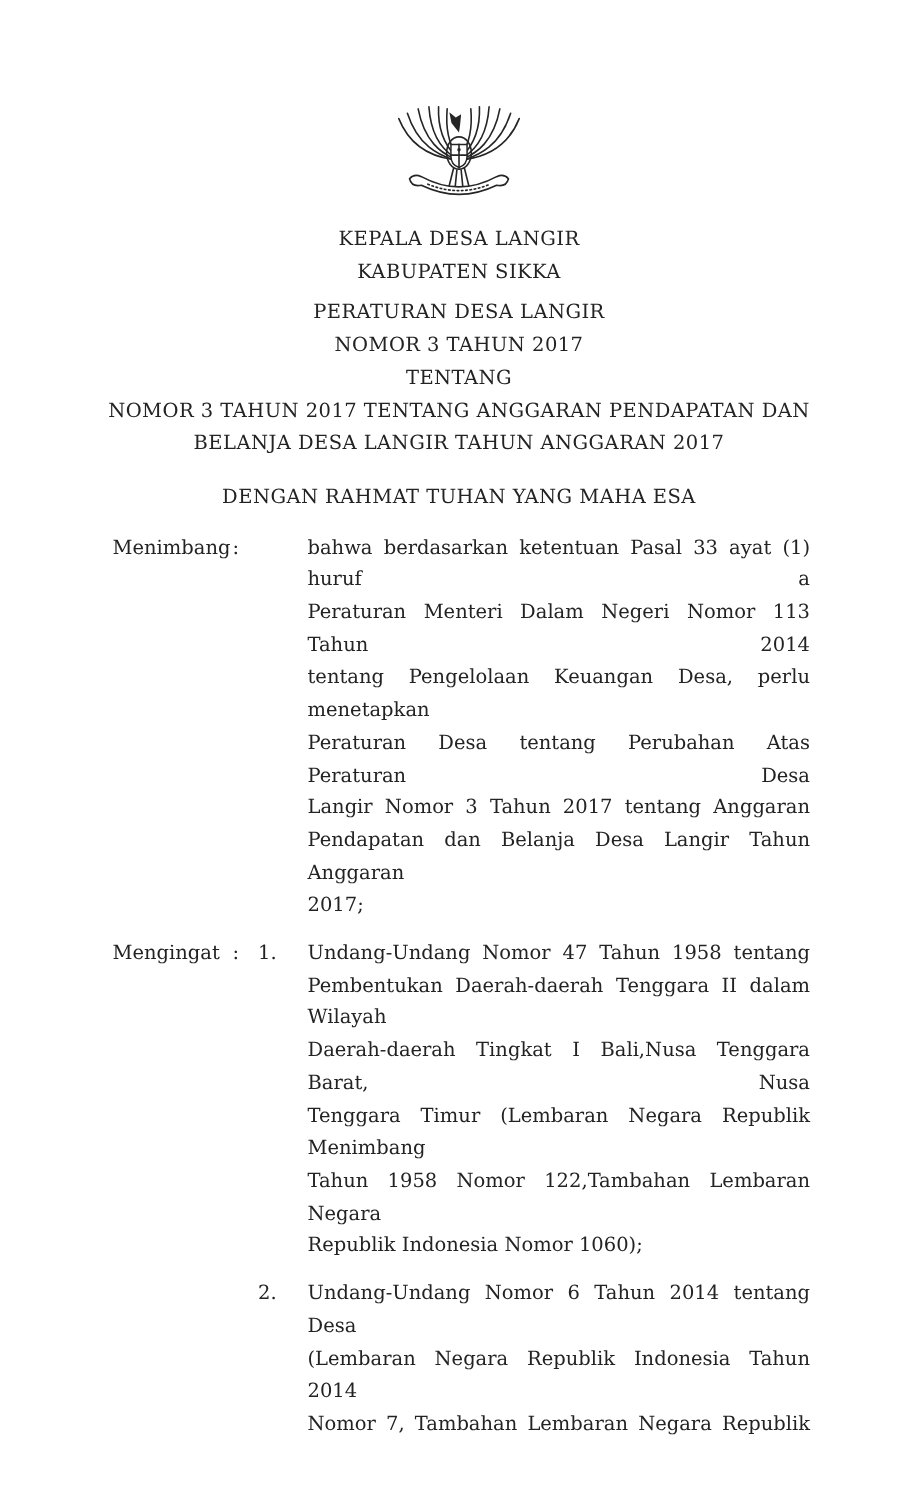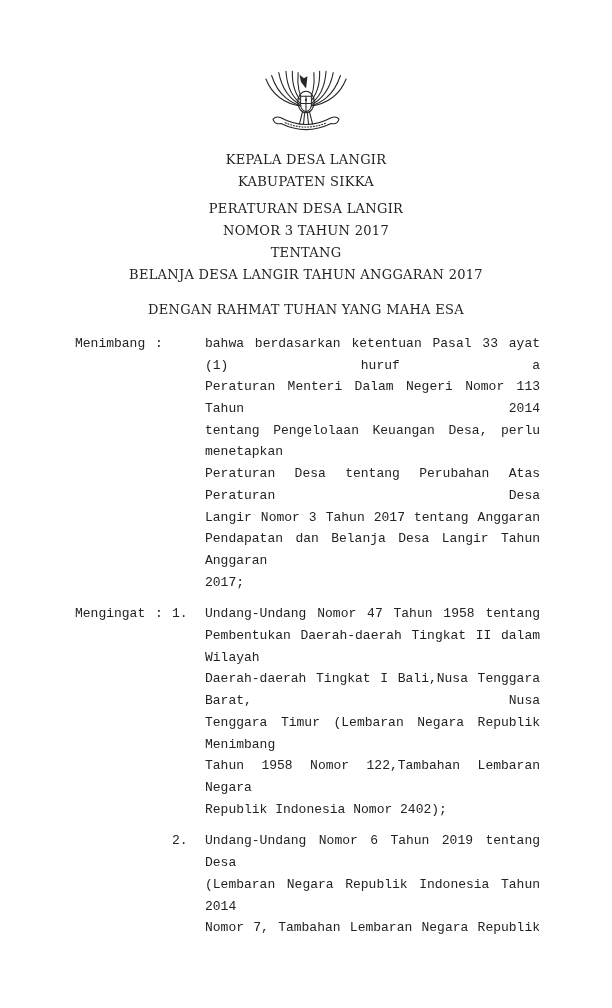--- a/index.html
+++ b/index.html
@@ -23,21 +23,20 @@
   .centered { text-align: center; letter-spacing: 0.3px; }
   .header-block { margin-top: 9px; }
   .title-block { margin-top: 6px; }
   .invocation { margin-top: 14px; }
   .salutation { margin-top: 15px; }
   .body-sections { margin-top: 12px; padding-left: 75px; padding-right: 72px; }
   .para-row {
     display: grid;
     grid-template-columns: 80px 17px 33px 335px;
     margin-bottom: 10px;
-    font-family: Liberation Mono, monospace;
   }
   .para-row:last-child { margin-bottom: 0; }
   .cell { white-space: nowrap; }
   .line { text-align: justify; text-align-last: justify; }
   .line.last { text-align: justify; text-align-last: left; }
   svg .stroke { stroke: #262626; fill: none; stroke-width: 1.5; stroke-linecap: round; }
 </style>
 </head>
 <body>
 
@@ -90,20 +89,21 @@
 
   <div class="header-block">
     <div class="centered">KEPALA DESA LANGIR</div>
     <div class="centered">KABUPATEN SIKKA</div>
   </div>
 
   <div class="title-block">
     <div class="centered">PERATURAN DESA LANGIR</div>
     <div class="centered">NOMOR 3 TAHUN 2017</div>
     <div class="centered">TENTANG</div>
+    <div class="centered">NOMOR 3 TAHUN 2017 TENTANG ANGGARAN PENDAPATAN DAN</div>
     <div class="centered">BELANJA DESA LANGIR TAHUN ANGGARAN 2017</div>
   </div>
 
   <div class="invocation centered">DENGAN RAHMAT TUHAN YANG MAHA ESA</div>
 
 
   <div class="body-sections" id="body-sections">
       <div class="para-row">
         <div class="cell">Menimbang</div>
         <div class="cell">:</div>
@@ -117,32 +117,32 @@
           <div class="line">Pendapatan dan Belanja Desa Langir Tahun Anggaran</div>
           <div class="line last">2017;</div>
         </div>
       </div>
       <div class="para-row">
         <div class="cell">Mengingat</div>
         <div class="cell">:</div>
         <div class="cell">1.</div>
         <div>
           <div class="line">Undang-Undang Nomor 47 Tahun 1958 tentang</div>
-          <div class="line">Pembentukan Daerah-daerah Tingkat II dalam Wilayah</div>
+          <div class="line">Pembentukan Daerah-daerah Tenggara II dalam Wilayah</div>
           <div class="line">Daerah-daerah Tingkat I Bali,Nusa Tenggara Barat, Nusa</div>
           <div class="line">Tenggara Timur (Lembaran Negara Republik Menimbang</div>
           <div class="line">Tahun 1958 Nomor 122,Tambahan Lembaran Negara</div>
-          <div class="line last">Republik Indonesia Nomor 2402);</div>
+          <div class="line last">Republik Indonesia Nomor 1060);</div>
         </div>
       </div>
       <div class="para-row">
         <div class="cell"></div>
         <div class="cell"></div>
         <div class="cell">2.</div>
         <div>
-          <div class="line">Undang-Undang Nomor 6 Tahun 2019 tentang Desa</div>
+          <div class="line">Undang-Undang Nomor 6 Tahun 2014 tentang Desa</div>
           <div class="line">(Lembaran Negara Republik Indonesia Tahun 2014</div>
           <div class="line">Nomor 7, Tambahan Lembaran Negara Republik</div>
         </div>
       </div>
     </div>
 
 </div>
 
 </body></html>

